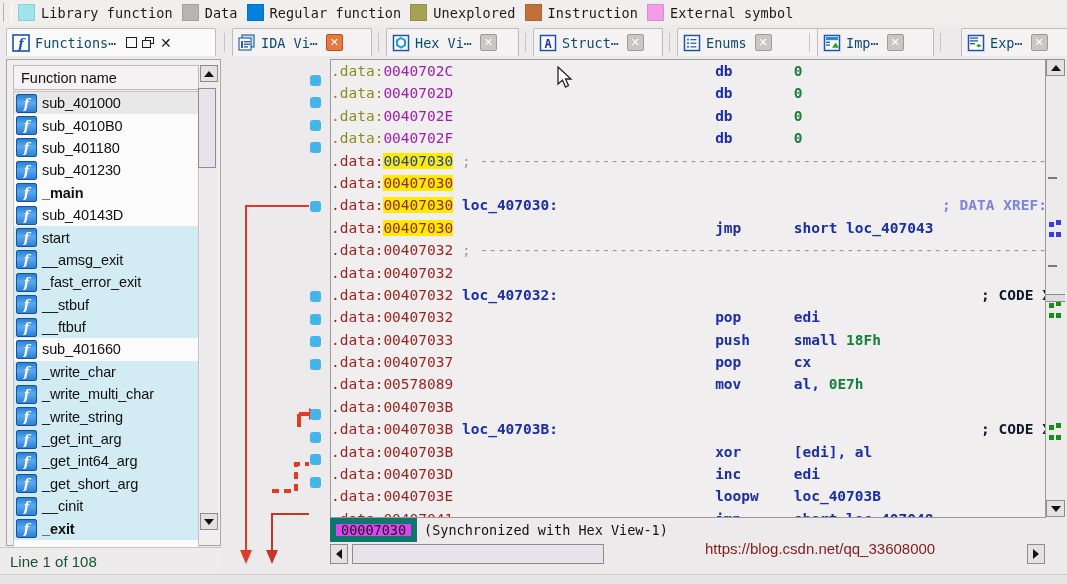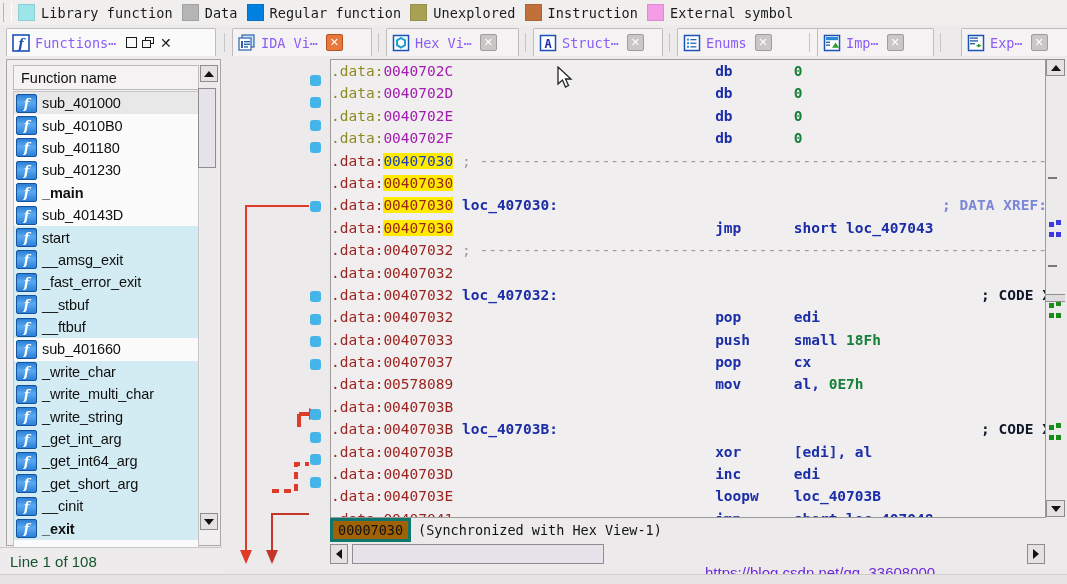--- a/index.html
+++ b/index.html
@@ -41,21 +41,21 @@
     border:1px solid #bfbcbc;
     border-bottom:none;
     border-radius:2px 2px 0 0;
     padding:0 5px;
     box-sizing:border-box;
   }
   .tab.active{background:#fbfafa;}
   .tab-icon{width:18px;height:18px;margin-right:5px;flex:0 0 auto;position:relative;}
   .tab-label{
     font-family:"DejaVu Sans Mono", monospace;
-    font-size:13.5px;color:#8b5cf6;white-space:nowrap;margin-right:6px;
+    font-size:13.5px;color:#0c4a6e;white-space:nowrap;margin-right:6px;
   }
   .tab-btn{
     width:15px;height:15px;margin-left:2px;flex:0 0 auto;
     display:flex;align-items:center;justify-content:center;
     font-family:"DejaVu Sans", sans-serif;font-size:11px;line-height:1;
   }
   .tab-x{
     background:#c9c6c6;border:1px solid #9f9c9c;color:#fff;font-weight:bold;
     border-radius:2px;
   }
@@ -165,35 +165,35 @@
   #dis-vthumb{position:absolute;left:0;top:235px;width:19px;height:8px;background:#dedcdc;border-top:1px solid #8f8c8c;border-bottom:1px solid #8f8c8c;box-sizing:border-box;}
   #dis-nav{position:absolute;left:0;top:18px;width:19px;height:410px;}
   .navmark{position:absolute;width:5px;height:5px;}
 
   
   #dis-status{
     position:absolute;left:103px;top:459px;width:716px;height:24px;
     display:flex;align-items:stretch;
   }
   .stcell{
-    background:#a16207;border:3px solid #0f766e;box-sizing:border-box;
+    background:#d946ef;border:6px solid #0f766e;box-sizing:border-box;
     display:flex;align-items:center;padding:0 5px;margin-right:2px;
     font-family:"DejaVu Sans Mono", monospace;font-size:13.5px;color:#121212;
     white-space:nowrap;
   }
   #dis-hsb{
     position:absolute;left:103px;top:485px;width:716px;height:20px;background:#eceaea;
   }
   #dis-hthumb{position:absolute;left:22px;top:0;width:252px;height:20px;
     background:#e6e4ea;border:1px solid #8f8c8c;box-sizing:border-box;}
 
   #watermark{
-    position:absolute;left:705px;top:564px;
+    position:absolute;left:705px;top:540px;
     font-family:"Liberation Sans","DejaVu Sans",sans-serif;
-    font-size:15px;color:#6d28d9;white-space:nowrap;
+    font-size:15px;color:#7f1d1d;white-space:nowrap;
   }
   #bottombar{
     position:absolute;left:0;top:574px;width:1067px;height:10px;
     background:#e6e4e4;border-top:1px solid #cfcccc;
   }
 </style>
 </head>
 <body>
 
 <div id="app">

